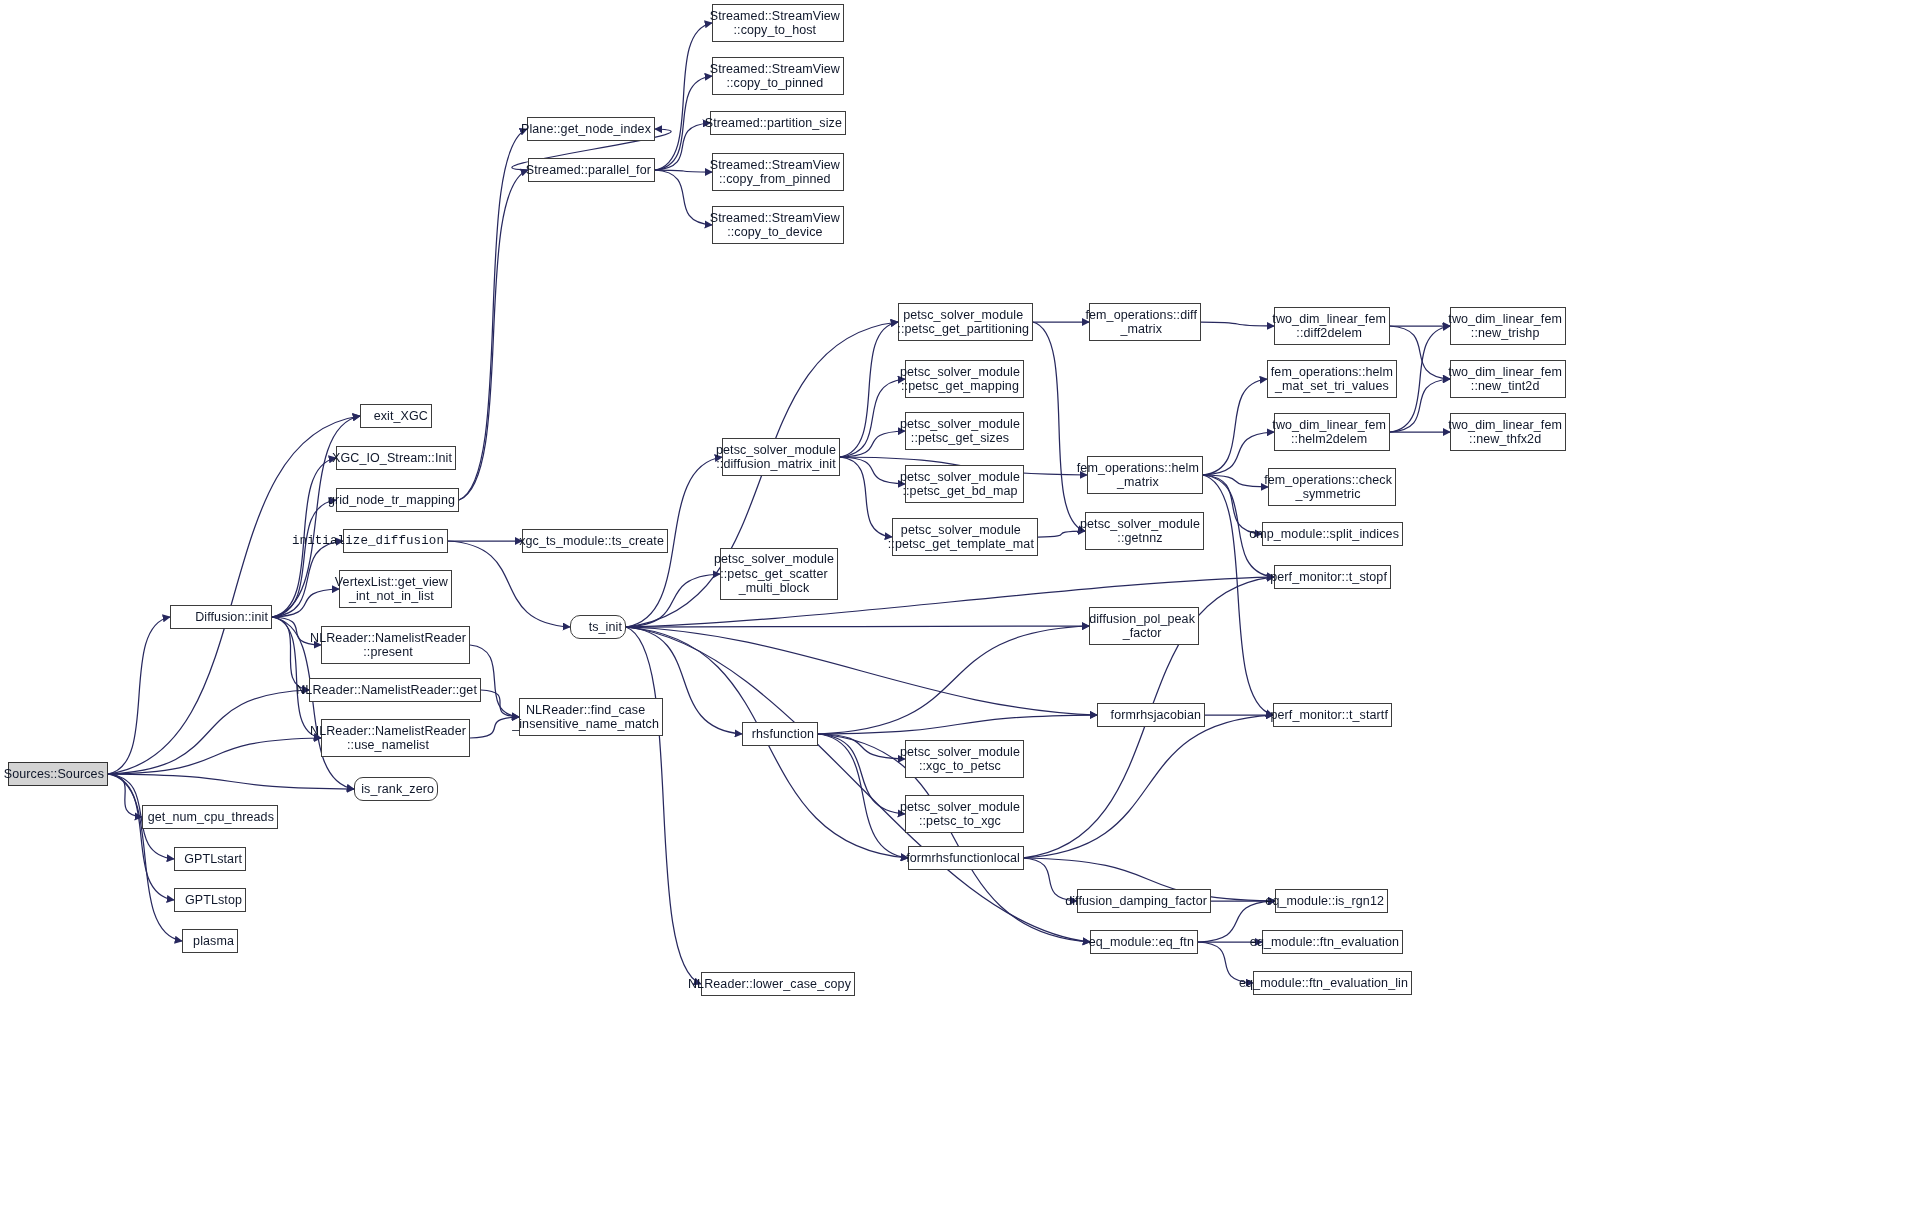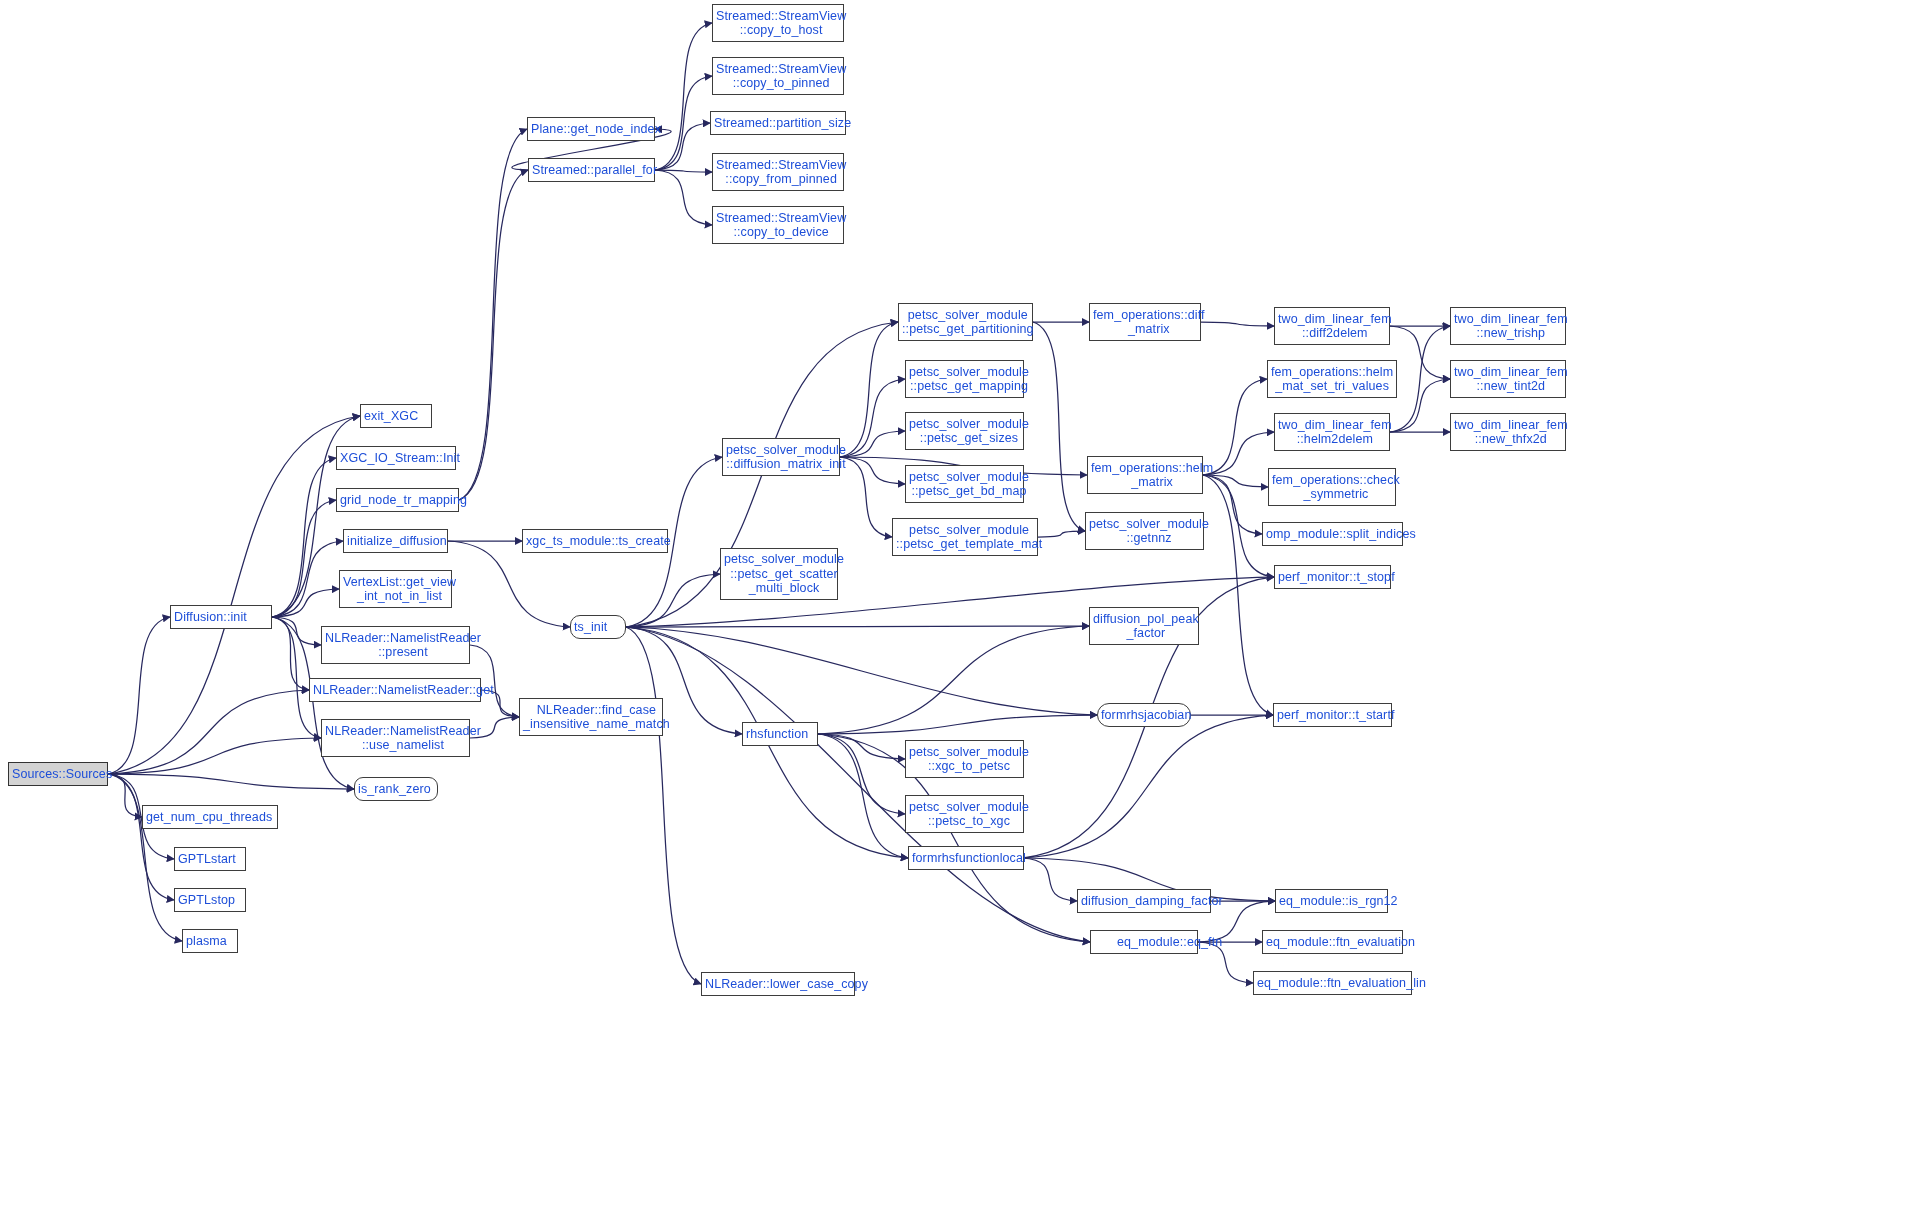--- a/index.html
+++ b/index.html
@@ -5,26 +5,26 @@
 <style>
   html,body{margin:0;padding:0;background:#ffffff;}
   body{font-family:"Liberation Sans",sans-serif;}
   #canvas{position:relative;width:1909px;height:1217px;background:#ffffff;overflow:hidden;}
   #edge-layer{position:absolute;left:0;top:0;width:1909px;height:1217px;pointer-events:none;}
   .node{
     position:absolute;
     box-sizing:border-box;
     border:1px solid #3d3d3d;
     background:#ffffff;
-    color:#1d4ed8;
+    color:#0f172a;
     font-size:12.5px;
     line-height:14.5px;
     display:flex;
     align-items:center;
-    justify-content:flex-start;
+    justify-content:flex-end;
     text-align:center;
     white-space:pre-line;
     letter-spacing:0.1px;
     padding:1px 3px;
   }
   .node.root{
     background:#d3d3d3;
     border:1px solid #333333;
   }
 </style>
@@ -117,21 +117,21 @@
         <path d="M 1198 942 C 1251.2 942, 1208.8 942, 1262 942" fill="none" stroke="#27285e" stroke-width="1.25" marker-end="url(#arrow)"></path>
         <path d="M 1198 942 C 1246.25 944.46, 1204.75 980.54, 1253 983" fill="none" stroke="#27285e" stroke-width="1.25" marker-end="url(#arrow)"></path>
       </g>
   </svg>
   <div id="nodes">
       <div class="node root" style="left: 8px; top: 762px; width: 100px; height: 24px;"><span>Sources::Sources</span></div>
       <div class="node" style="left: 170px; top: 605px; width: 102px; height: 24px;"><span>Diffusion::init</span></div>
       <div class="node" style="left: 360px; top: 404px; width: 72px; height: 24px;"><span>exit_XGC</span></div>
       <div class="node" style="left: 336px; top: 446px; width: 120px; height: 24px;"><span>XGC_IO_Stream::Init</span></div>
       <div class="node" style="left: 336px; top: 488px; width: 123px; height: 24px;"><span>grid_node_tr_mapping</span></div>
-      <div class="node" style="left: 343px; top: 529px; width: 105px; height: 24px;"><span>initialize_diffusion</span></div>
+      <div class="node" style="left: 343px; top: 529px; width: 105px; height: 24px; font-family: Liberation Mono, monospace;"><span>initialize_diffusion</span></div>
       <div class="node" style="left: 339px; top: 570px; width: 113px; height: 38px;"><span>VertexList::get_view
 _int_not_in_list</span></div>
       <div class="node" style="left: 321px; top: 626px; width: 149px; height: 38px;"><span>NLReader::NamelistReader
 ::present</span></div>
       <div class="node" style="left: 309px; top: 678px; width: 172px; height: 24px;"><span>NLReader::NamelistReader::get</span></div>
       <div class="node" style="left: 321px; top: 719px; width: 149px; height: 38px;"><span>NLReader::NamelistReader
 ::use_namelist</span></div>
       <div class="node" style="left: 354px; top: 777px; width: 84px; height: 24px; border-radius: 9px;"><span>is_rank_zero</span></div>
       <div class="node" style="left: 142px; top: 805px; width: 136px; height: 24px;"><span>get_num_cpu_threads</span></div>
       <div class="node" style="left: 174px; top: 847px; width: 72px; height: 24px;"><span>GPTLstart</span></div>
@@ -164,21 +164,21 @@
 ::petsc_to_xgc</span></div>
       <div class="node" style="left: 908px; top: 846px; width: 116px; height: 24px;"><span>formrhsfunctionlocal</span></div>
       <div class="node" style="left: 1089px; top: 303px; width: 112px; height: 38px;"><span>fem_operations::diff
 _matrix</span></div>
       <div class="node" style="left: 1087px; top: 456px; width: 116px; height: 38px;"><span>fem_operations::helm
 _matrix</span></div>
       <div class="node" style="left: 1085px; top: 512px; width: 119px; height: 38px;"><span>petsc_solver_module
 ::getnnz</span></div>
       <div class="node" style="left: 1089px; top: 607px; width: 110px; height: 38px;"><span>diffusion_pol_peak
 _factor</span></div>
-      <div class="node" style="left: 1097px; top: 703px; width: 94px; height: 24px; border-radius: 12px;"><span>formrhsjacobian</span></div>
+      <div class="node" style="left: 1097px; top: 703px; width: 108px; height: 24px;"><span>formrhsjacobian</span></div>
       <div class="node" style="left: 1077px; top: 889px; width: 134px; height: 24px;"><span>diffusion_damping_factor</span></div>
       <div class="node" style="left: 1090px; top: 930px; width: 108px; height: 24px; padding-left: 26px;"><span>eq_module::eq_ftn</span></div>
       <div class="node" style="left: 1267px; top: 360px; width: 130px; height: 38px;"><span>fem_operations::helm
 _mat_set_tri_values</span></div>
       <div class="node" style="left: 1274px; top: 307px; width: 116px; height: 38px;"><span>two_dim_linear_fem
 ::diff2delem</span></div>
       <div class="node" style="left: 1274px; top: 413px; width: 116px; height: 38px;"><span>two_dim_linear_fem
 ::helm2delem</span></div>
       <div class="node" style="left: 1268px; top: 468px; width: 128px; height: 38px;"><span>fem_operations::check
 _symmetric</span></div>

